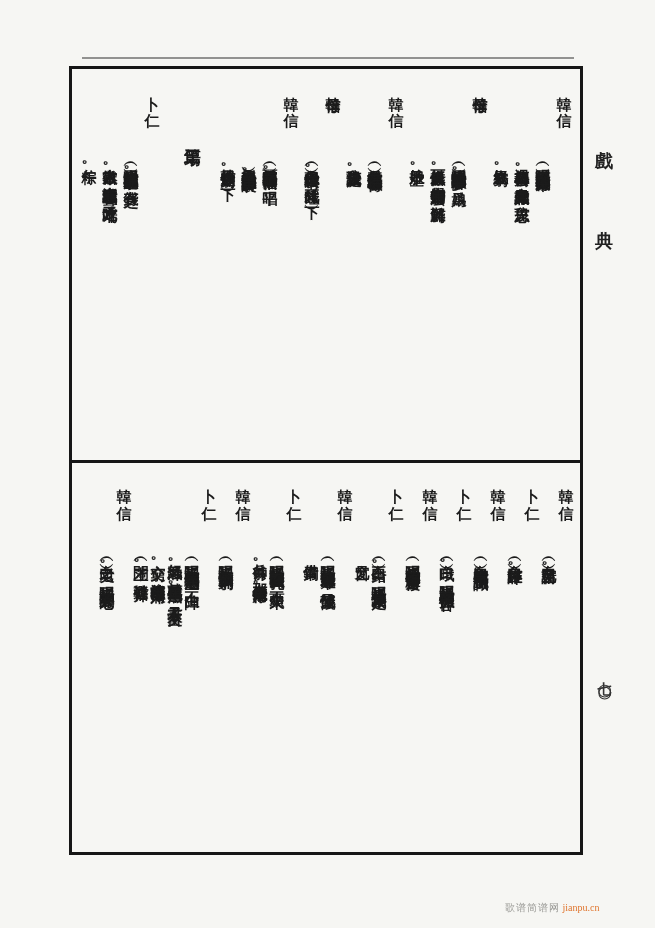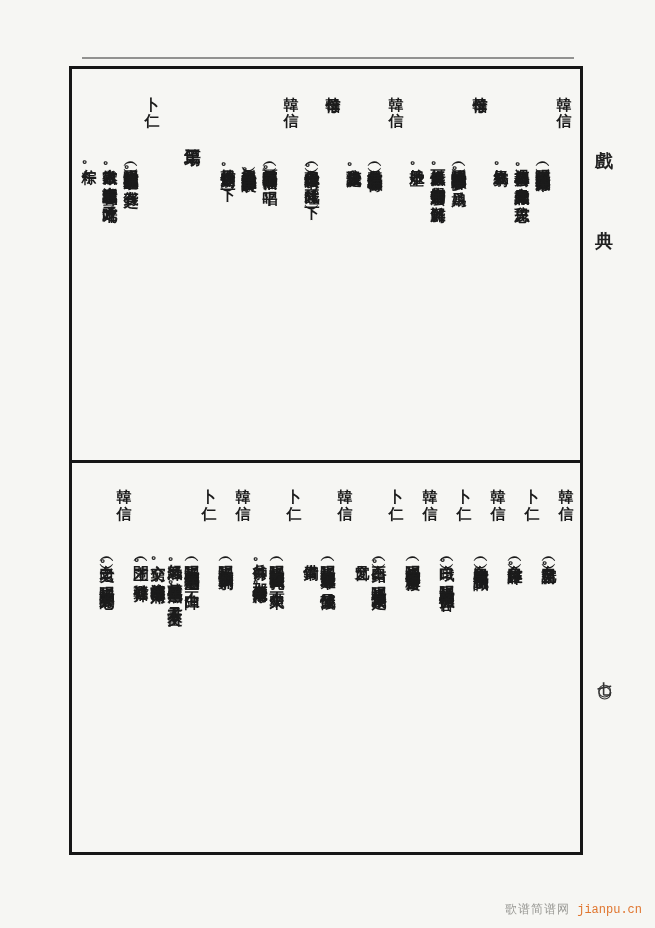--- a/index.html
+++ b/index.html
@@ -69,22 +69,22 @@
     letter-spacing:80px;
   }
   .page-number{
     position:absolute;left:595px;top:671px;
     writing-mode:vertical-rl;text-orientation:upright;
     font-size:14px;font-weight:700;color:#333;
     letter-spacing:2px;
   }
   .watermark{
     position:absolute;left:505px;top:901px;
-    font-size:12px;
-    font-family:Liberation Mono, monospace;
+    font-size:10px;
+    font-family:Liberation Serif, serif;
     white-space:nowrap;
   }
   .watermark .site{color:#9a9a96;letter-spacing:1px;}
   .watermark .url{color:#e0762f;}
 </style>
 </head>
 <body>
 
 <div class="top-thin-line"></div>
 <div class="frame"></div>

